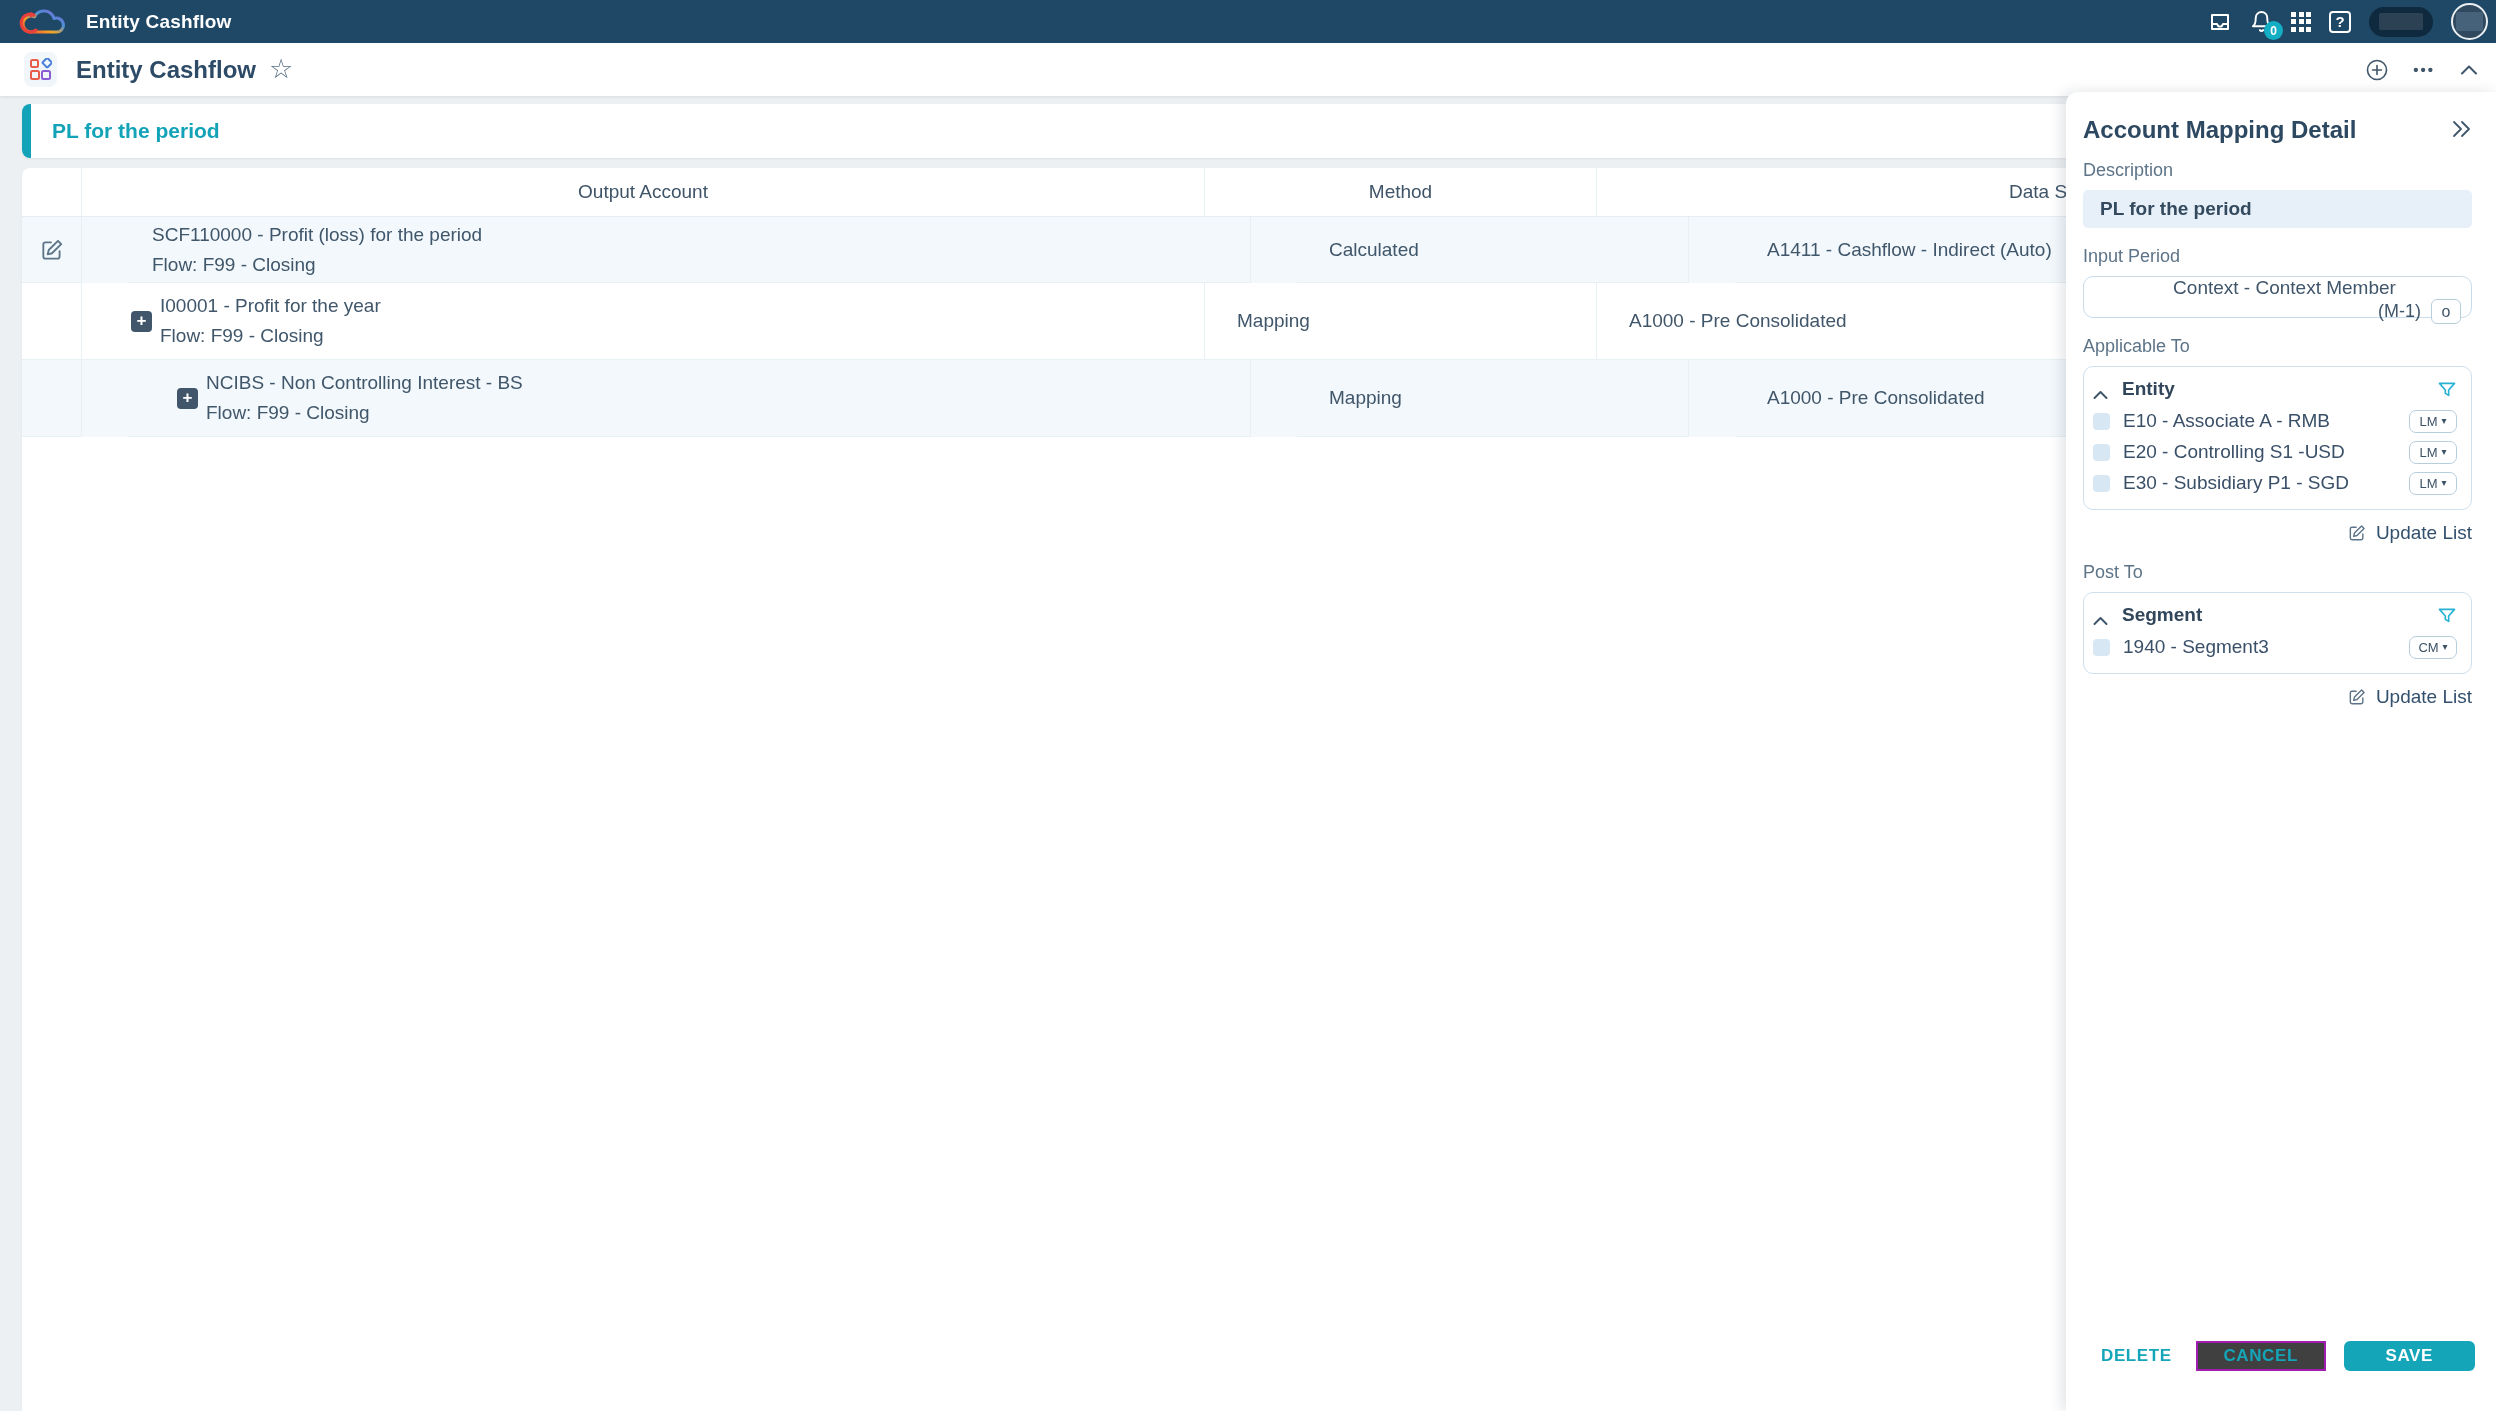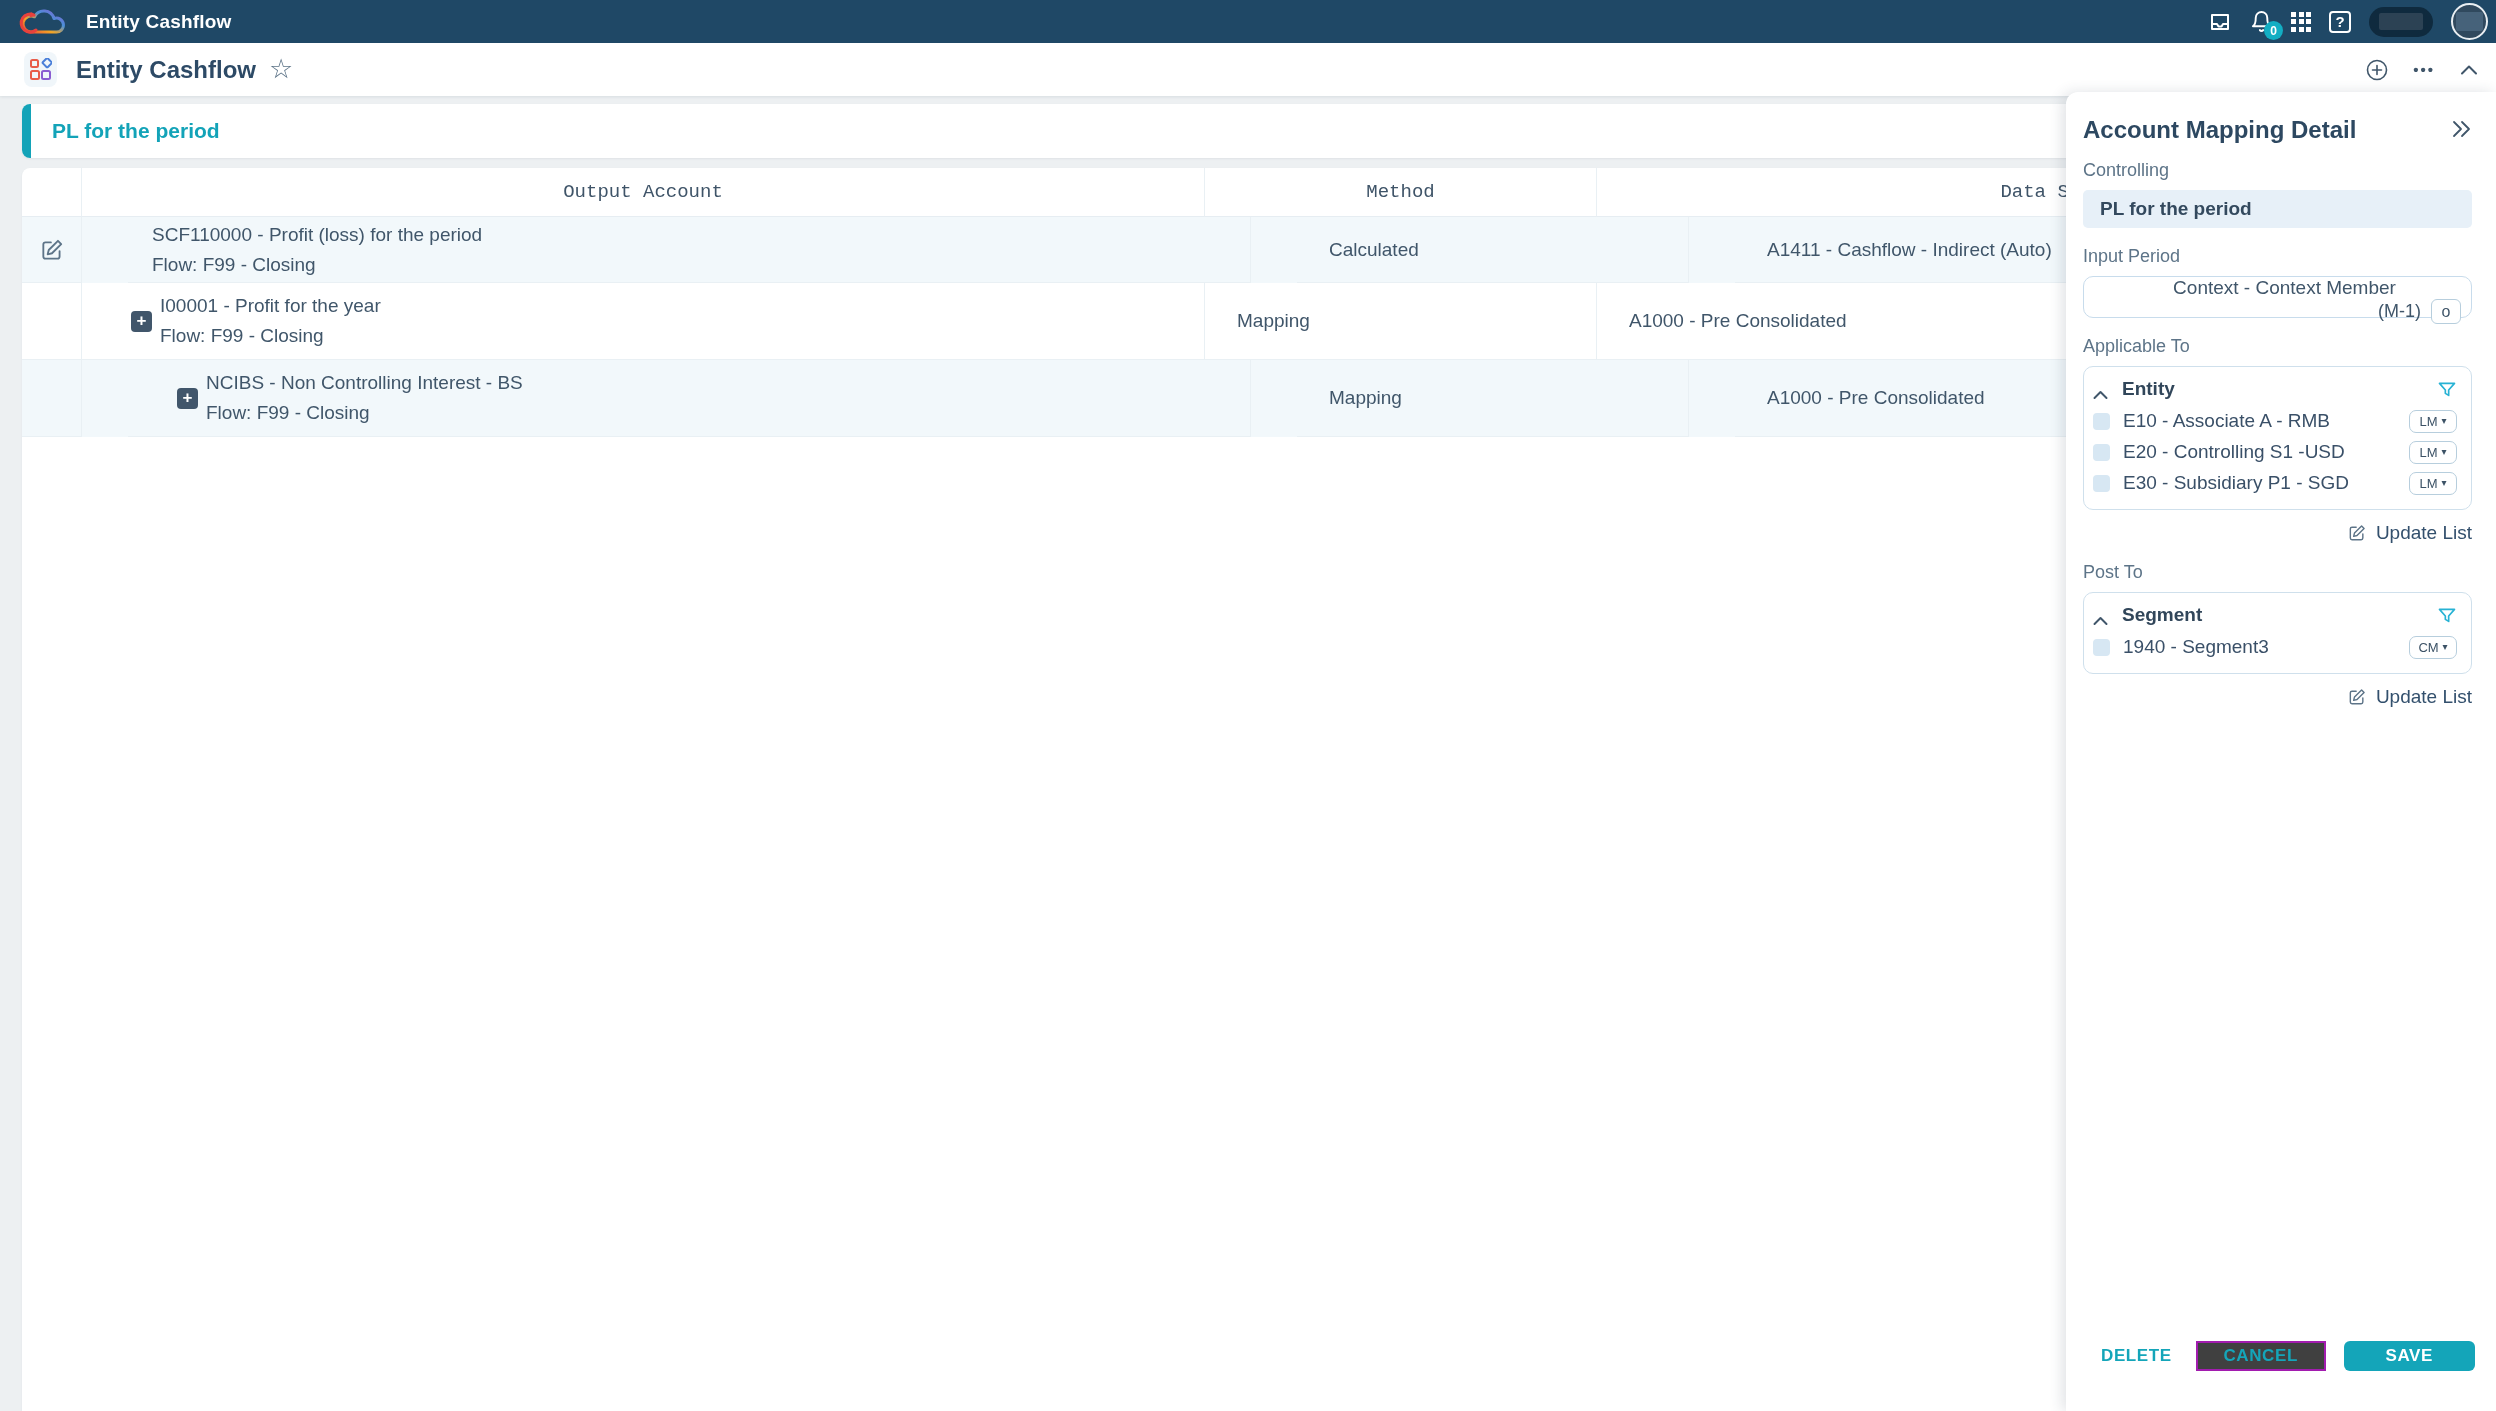--- a/index.html
+++ b/index.html
@@ -41,21 +41,21 @@
                   border-radius:8px; display:flex; align-items:center; box-shadow:0 1px 2px rgba(60,80,100,.08); }
   .accent { position:absolute; left:0; top:0; width:9px; height:54px; background:#13a3b8; border-radius:8px 0 0 8px; }
   .section-title { margin-left:30px; color:#13a3b8; font-size:21px; font-weight:700; }
 
   
   .table-card { position:absolute; left:22px; top:168px; width:2474px; height:1243px; background:#fff;
                 border-radius:8px 8px 0 0; box-shadow:0 1px 2px rgba(60,80,100,.08); }
   .t-row, .t-head { display:flex; width:100%; }
   .t-head { height:49px; }
   .t-head > div { display:flex; align-items:center; justify-content:center; font-size:19px; color:#3f5468;
-                  border-bottom:1px solid #e6edf2; border-right:1px solid #e9f0f4;font-family:Liberation Mono, monospace; }
+                  border-bottom:1px solid #e6edf2; border-right:1px solid #e9f0f4; }
   .c-edit  { width:60px; flex:none; }
   .c-out   { width:1123px; flex:none; }
   .c-method{ width:392px; flex:none; }
   .c-data  { flex:1; }
   .t-row > div { border-bottom:1px solid #e9f0f4; border-right:1px solid #e9f0f4; display:flex; align-items:center; font-size:19px; color:#40566a; }
   .t-row > .c-method, .t-row > .c-data { padding-left:32px;text-align:right; }
   .t-row.alt { background:#f2f8fb;gap:46px; }
   .r1 { height:66px; } .r2 { height:77px; } .r3 { height:77px; }
   .t-row .c-edit { justify-content:center; }
   .acct-cell { padding-left:24px; line-height:30px; }
@@ -255,21 +255,21 @@
   <div class="panel-head">
     <h2 class="panel-title">Account Mapping Detail</h2>
     <span style="margin-top:4px; cursor:pointer;">
       <svg width="22" height="18" viewBox="0 0 22 18" fill="none" stroke="#40566a" stroke-width="1.8" stroke-linecap="round" stroke-linejoin="round">
         <path d="M4 2l7 7-7 7"></path>
           <path d="M12 2l7 7-7 7"></path>
       </svg>
     </span>
   </div>
 
-  <label class="panel-label">Controlling</label>
+  <label class="panel-label">Description</label>
   <div class="desc-input">PL for the period</div>
 
   <label class="panel-label">Input Period</label>
   <div class="ip-box">
     <span>Context - Context Member</span>
     <span class="ip-right">
       <span class="m1">(M-1)</span>
       <span class="o-btn">o</span>
     </span>
   </div>

